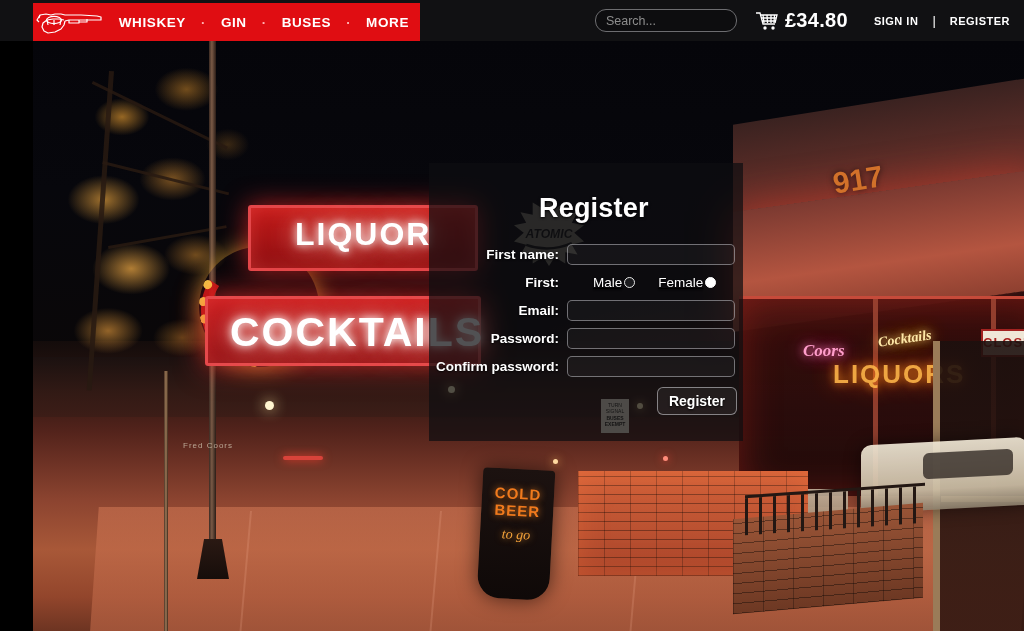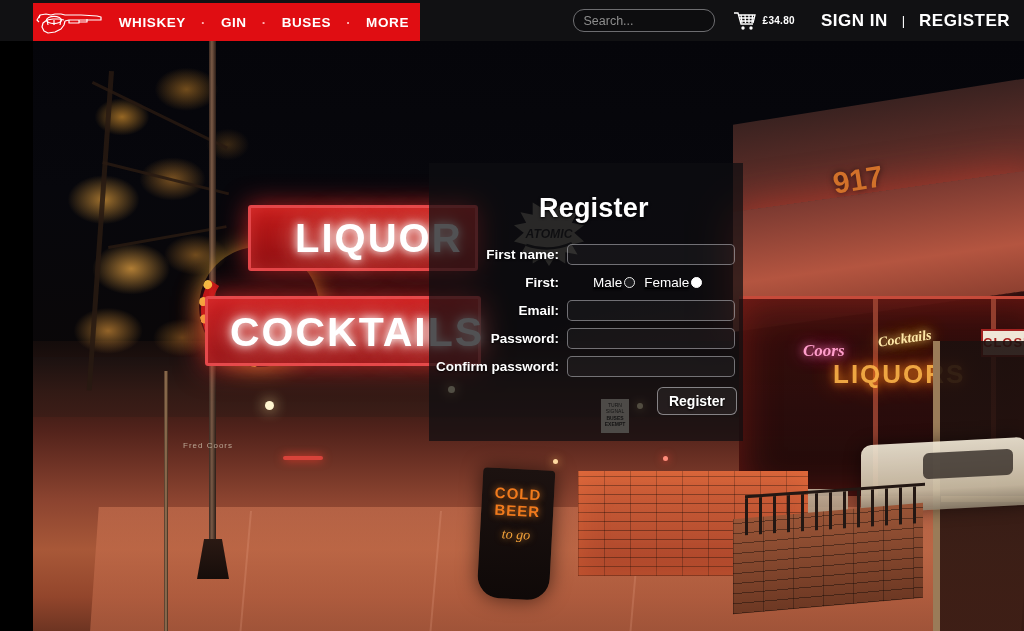--- a/index.html
+++ b/index.html
@@ -311,24 +311,24 @@
     padding: 0 10px;
     outline: none;
     font-family: "Liberation Sans", sans-serif;
   }
   #search-input::placeholder { color: #8d8d8d; }
   #cart {
     display: flex; align-items: center; gap: 6px;
     margin-left: 18px; color: #fff;
   }
   #cart-total {
-    font-weight: bold; font-size: 10px; letter-spacing: .3px;
+    font-weight: bold; font-size: 20px; letter-spacing: .3px;
   }
   .acctlink {
-    color: #fff; font-weight: bold; font-size: 17px;
+    color: #fff; font-weight: bold; font-size: 11px;
     letter-spacing: .5px; text-decoration: none; cursor: pointer;
     font-family: "Liberation Sans", sans-serif;
   }
   #acct { display: flex; align-items: center; gap: 14px; margin-left: 26px; }
   .pipe { color: #fff; font-size: 13px; }
 
   
   #panel {
     position: absolute;
     left: 429px; top: 163px;
@@ -360,21 +360,21 @@
     width: 168px; height: 21px;
     background: rgba(255,255,255,0.04);
     border: 1px solid rgba(190,190,195,.55);
     border-radius: 5px;
     outline: none;
     color: #fff; font-size: 13px;
     padding: 0 6px;
     font-family: "Liberation Sans", sans-serif;
   }
   .genderwrap {
-    display: flex; align-items: flex-end; gap: 9px;
+    display: flex; align-items: flex-end; gap: 23px;
     padding-left: 26px;
     text-decoration: underline;
   }
   .gopt { display: flex; align-items: center; gap: 2px; }
   .gtext {
     color: #fff; font-size: 13.5px;
     font-family: "Liberation Sans", sans-serif;
     text-shadow: 0 1px 2px rgba(0,0,0,.9);
   }
   .radio {
@@ -425,21 +425,21 @@
     <div class="ph branch" style="left:75px;top:205px;width:120px;height:3px;transform:rotate(-10deg)"></div>
     <div class="ph branch" style="left:76px;top:30px;width:5px;height:320px;transform:rotate(4deg)"></div>
 
     <div class="ph pole"></div>
     <div class="ph pole-base"></div>
     <div class="ph sapling"></div>
 
     <div class="ph arcband"></div>
     <div class="ph arc"></div>
     <div class="ph signbox">
-      <div class="signtext" style="font-size:40px; padding:8px 0 0 44px;">LIQUOR</div>
+      <div class="signtext" style="font-size:32px; padding:8px 0 0 44px;">LIQUOR</div>
     </div>
     <div class="ph signbox2">
       <div class="signtext" style="font-size:41px; padding:10px 0 0 22px;">COCKTAILS</div>
     </div>
 
     <div class="ph bldg-roof"></div>
     <div class="ph bldg-face"></div>
     <div class="ph addr917">917</div>
     <div class="ph window"></div>
     <div class="ph mullion" style="left:840px;top:258px;height:200px"></div>

